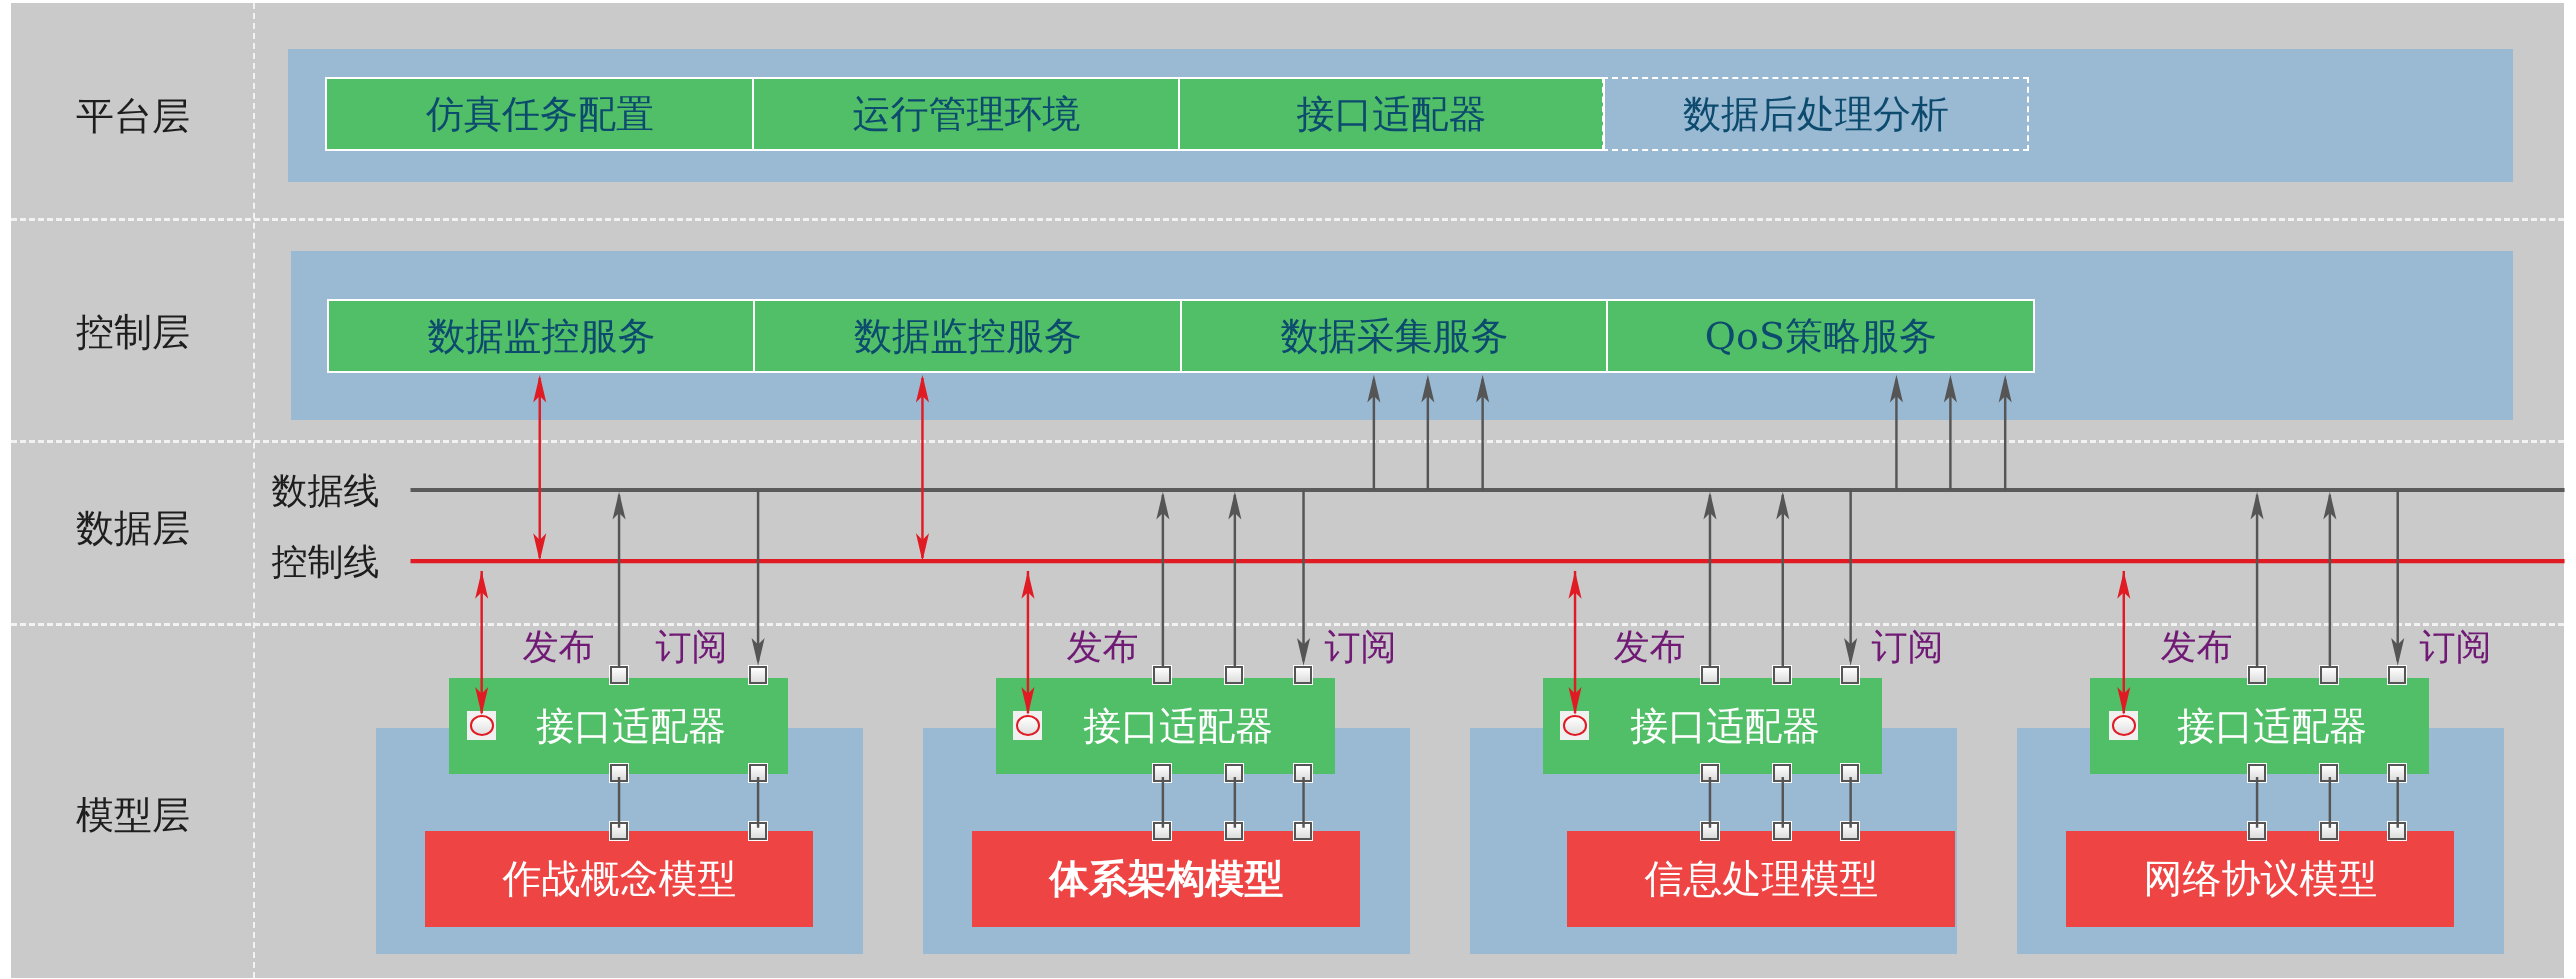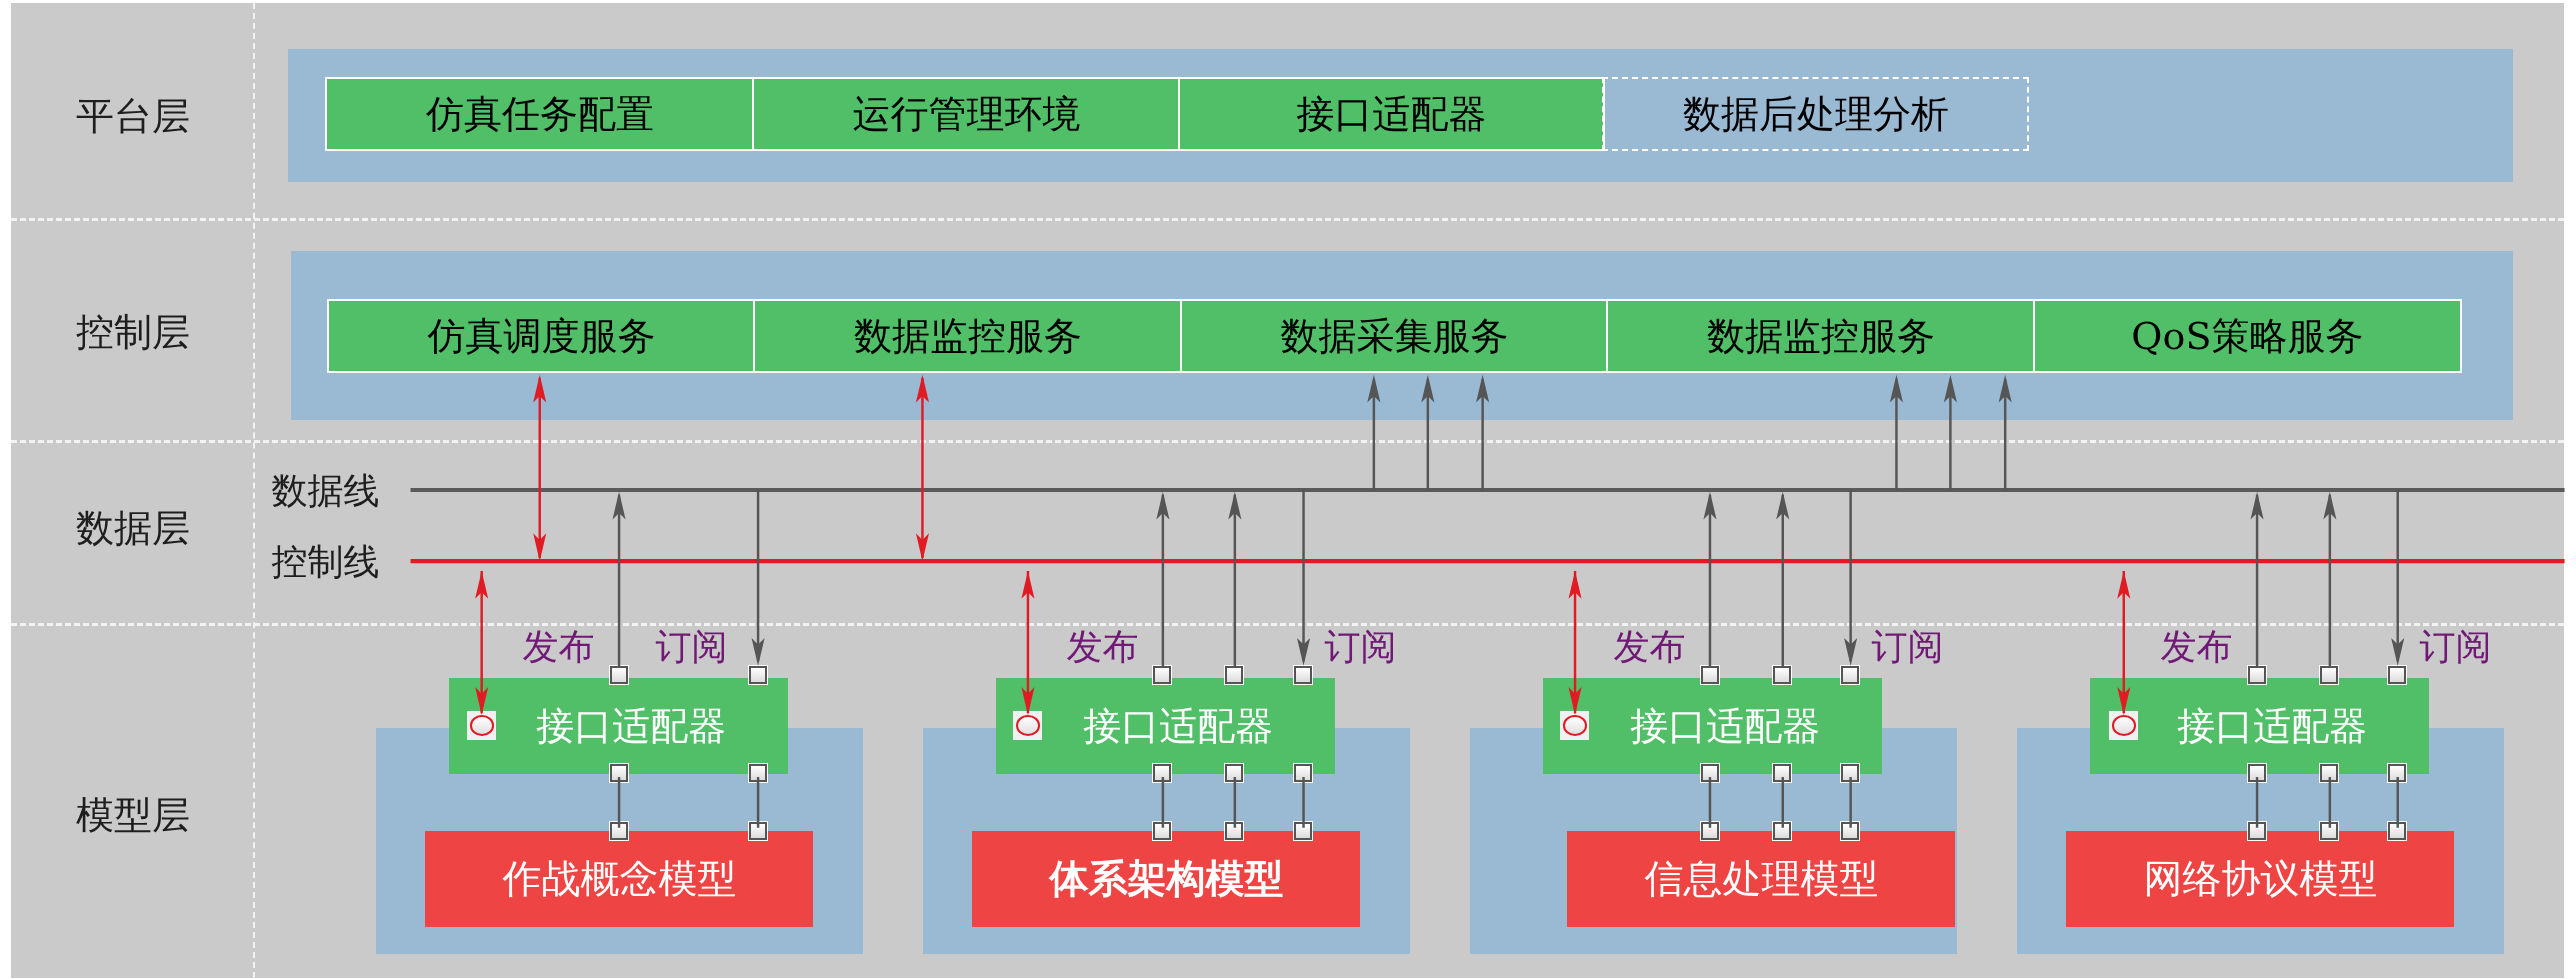--- a/index.html
+++ b/index.html
@@ -5,21 +5,21 @@
   html, body { margin: 0; padding: 0; background: #ffffff; }
   body { width: 2576px; height: 980px; position: relative; overflow: hidden;
          font-family: "DejaVu Serif", "Liberation Serif", serif; }
   #canvas { position: absolute; left: 11.4px; top: 3.3px; width: 2553px; height: 975px; background: #cacaca; }
   .abs { position: absolute; box-sizing: border-box; }
   .layer-label { position: absolute; left: 0; width: 243px; text-align: center; font-size: 38px; color: #1e1e1e; }
   .vdivider { position: absolute; left: 242px; top: 0; height: 975px; width: 0; border-left: 2.5px dashed #f2f2f2; }
   .hdivider { position: absolute; left: 0; width: 2553px; height: 0; border-top: 3.3px dashed #f2f2f2; }
   .panel { background: #9ab9d3; }
   .row { display: flex; position: absolute; box-sizing: border-box; }
-  .gbox { background: #51bf67; color: #000000; font-size: 38px; display: flex; align-items: center; justify-content: center;
+  .gbox { background: #51bf67; color: #0c4a6e; font-size: 38px; display: flex; align-items: center; justify-content: center;
           border: 2.5px solid #ffffff; box-sizing: border-box; margin-left: -2.5px; }
   .gbox.dashed { background: transparent; border: 2.5px dashed #ffffff; }
   .adapter { background: #51bf67; color: #fff; font-size: 38px; display: flex; align-items: center; justify-content: center; }
   .model { background: #ef4444; color: #fff; font-size: 39px; display: flex; align-items: center; justify-content: center; }
   .mpanel { background: #9ab9d3; }
   .line-label { position: absolute; font-size: 36px; color: #1e1e1e; }
   .port-label { position: absolute; font-size: 36px; color: #701a75; }
   .port { position: absolute; width: 18px; height: 18px; background: linear-gradient(#ffffff, #dcdcdc); border: 2.5px solid #555; outline: 1.6px solid #fff; box-sizing: border-box; }
   .ctrl-port { position: absolute; width: 29px; height: 29px; background: #f0f0f0; display: flex; align-items: center; justify-content: center; }
   .ctrl-port .ring { width: 24.5px; height: 21px; border-radius: 50%; border: 2.5px solid #e01b24; background: linear-gradient(#ffffff,#e0e0e0); box-sizing: border-box; }
@@ -42,24 +42,23 @@
   <div class="abs panel" style="left:277px; top:46px; width:2225px; height:133px"></div>
   <div class="row" id="platform-row" style="left:316px; top:74px; height:74px">
       <div class="gbox" style="width: 430px; height: 74px;">仿真任务配置</div>
       <div class="gbox" style="width: 428px; height: 74px;">运行管理环境</div>
       <div class="gbox" style="width: 427px; height: 74px;">接口适配器</div>
       <div class="gbox dashed" style="width: 427px; height: 74px;">数据后处理分析</div>
     </div>
 
   <div class="abs panel" style="left:280px; top:248px; width:2222px; height:169px"></div>
   <div class="row" id="control-row" style="left:318px; top:296px; height:74px">
-      <div class="gbox" style="width: 429px; height: 74px;">仿真调度服务</div>
+      <div class="gbox" style="width: 429px; height: 74px;">数据监控服务</div>
       <div class="gbox" style="width: 429px; height: 74px;">数据监控服务</div>
       <div class="gbox" style="width: 429px; height: 74px;">数据采集服务</div>
-      <div class="gbox" style="width: 429px; height: 74px;">数据监控服务</div>
       <div class="gbox" style="width: 429px; height: 74px; text-align: right;">QoS策略服务</div>
     </div>
 
   <div class="line-label" style="left:260px; top:464px">数据线</div>
   <div class="line-label" style="left:260px; top:535px">控制线</div>
 
   <div id="model-groups">
       <div class="abs mpanel" style="left: 365px; top: 725px; width: 487px; height: 226px;"></div>
       <div class="abs model" style="left: 414px; top: 828px; width: 388px; height: 96px;">作战概念模型</div>
       <div class="abs adapter" style="left: 438px; top: 675px; width: 339px; height: 96px; padding-left: 24.5px;">接口适配器</div>

